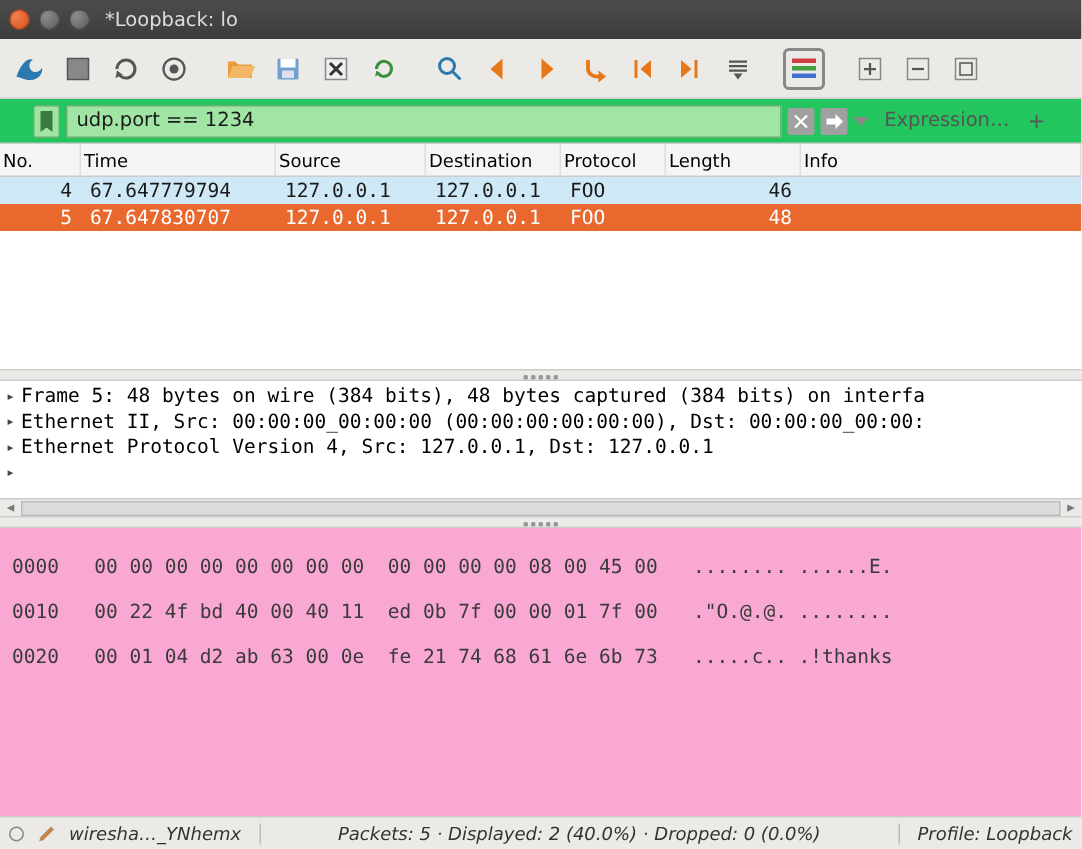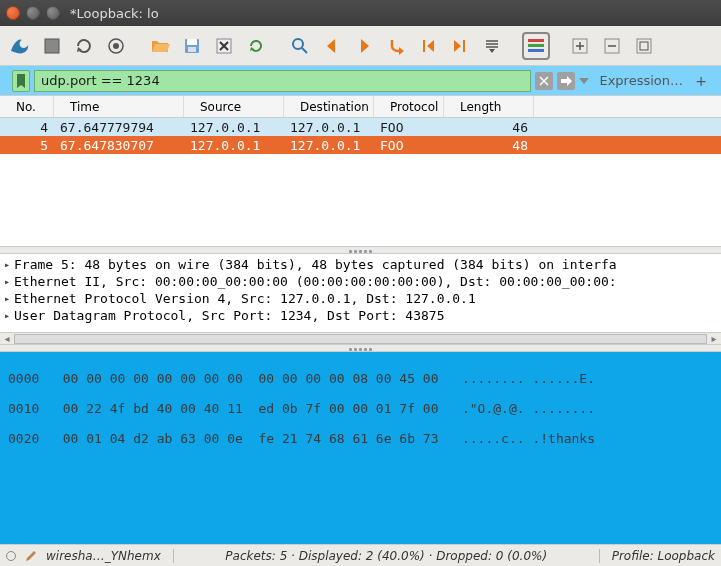--- a/index.html
+++ b/index.html
@@ -56,25 +56,25 @@
   align-items: center;
   justify-content: center;
   cursor: pointer;
 }
 .tool-sep { width: 8px; }
 .tool-btn svg { width: 20px; height: 20px; }
 .hamburger { border: 2px solid #888; border-radius: 4px; padding: 2px; }
 
 
 .filterbar {
-  background: #7dd3fc;
+  background: #22c55e;
   height: 30px;
   display: flex;
   align-items: center;
-  padding: 0 12px;
+  padding: 0 22px;
   gap: 4px;
   border-bottom: 1px solid #ccc;
 }
 .filter-bookmark {
   width: 18px; height: 22px;
   background: #a0e5a4;
   border: 1px solid #6ab06e;
   border-radius: 2px;
   display: flex; align-items:center; justify-content:center;
 }
@@ -102,21 +102,21 @@
 .packet-list-header {
   display: flex;
   background: #f5f5f5;
   border-bottom: 1px solid #ccc;
   height: 22px;
   align-items: center;
   font-size: 12px;
 }
 .packet-list-header .col {
   border-right: 1px solid #ddd;
-  padding: 0 16px;
+  padding: 0 2px;
   height: 100%;
   display:flex; align-items:center;
 }
 .col-no { width: 54px; }
 .col-time { width: 130px; }
 .col-src { width: 100px; }
 .col-dst { width: 90px; }
 .col-proto { width: 70px; }
 .col-len { width: 90px; }
 .col-info { flex: 1; }
@@ -178,21 +178,21 @@
   background: #eceae6;
   border-top:1px solid #ccc;
   display:flex;
   align-items:center;
 }
 .scroll-strip .arrow { width:14px; text-align:center; color:#777; font-size:10px;}
 .scroll-strip .track { flex:1; height:10px; background:#ddd; border:1px solid #bbb; position:relative;}
 
 
 .hex-pane {
-  background: #0ea5e9;
+  background: #f9a8d4;
   flex: 1;
   padding: 4px 8px;
   font-family: "DejaVu Sans Mono", monospace;
   font-size: 13px;
   color: #3a3a3a;
   white-space: pre;
 }
 
 
 .statusbar {
@@ -364,20 +364,21 @@
   <div class="add-btn">+</div>
 </div>
 
 <div class="packet-list-header">
   <div class="col col-no">No.</div>
   <div class="col col-time">Time</div>
   <div class="col col-src">Source</div>
   <div class="col col-dst">Destination</div>
   <div class="col col-proto">Protocol</div>
   <div class="col col-len">Length</div>
+  <div class="col col-info">Info</div>
 </div>
 
 <div class="packet-rows">
   <div class="packet-row selected-light">
     <span class="cell col-no" style="text-align:right">4</span>
     <span class="cell col-time">67.647779794</span>
     <span class="cell col-src">127.0.0.1</span>
     <span class="cell col-dst">127.0.0.1</span>
     <span class="cell col-proto">FOO</span>
     <span class="cell col-len" style="text-align:right">46</span>
@@ -413,21 +414,20 @@
   <div class="tree-row">
       <span class="tree-arrow">▸</span>
       <span>Ethernet II, Src: 00:00:00_00:00:00 (00:00:00:00:00:00), Dst: 00:00:00_00:00:</span>
     </div>
   <div class="tree-row">
       <span class="tree-arrow">▸</span>
       <span>Ethernet Protocol Version 4, Src: 127.0.0.1, Dst: 127.0.0.1</span>
     </div>
   <div class="tree-row">
       <span class="tree-arrow">▸</span>
-      <span>User Datagram Protocol, Src Port: 1234, Dst Port: 43875</span>
     </div>
 </div>
 
 <div class="scroll-strip">
   <div class="arrow">◂</div>
   <div class="track"></div>
   <div class="arrow">▸</div>
 </div>
 
 <div class="pane-divider">

